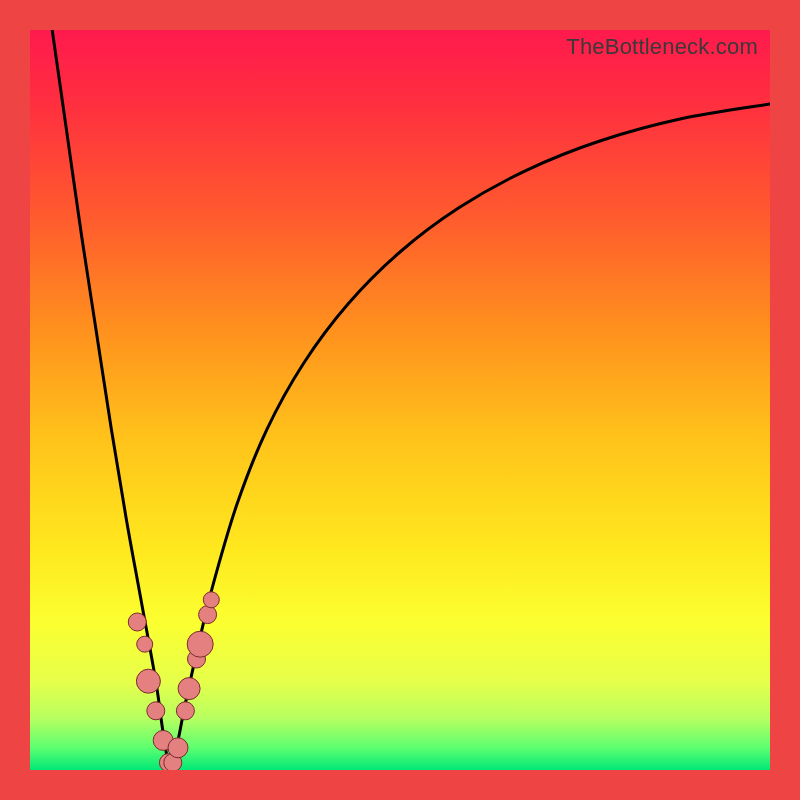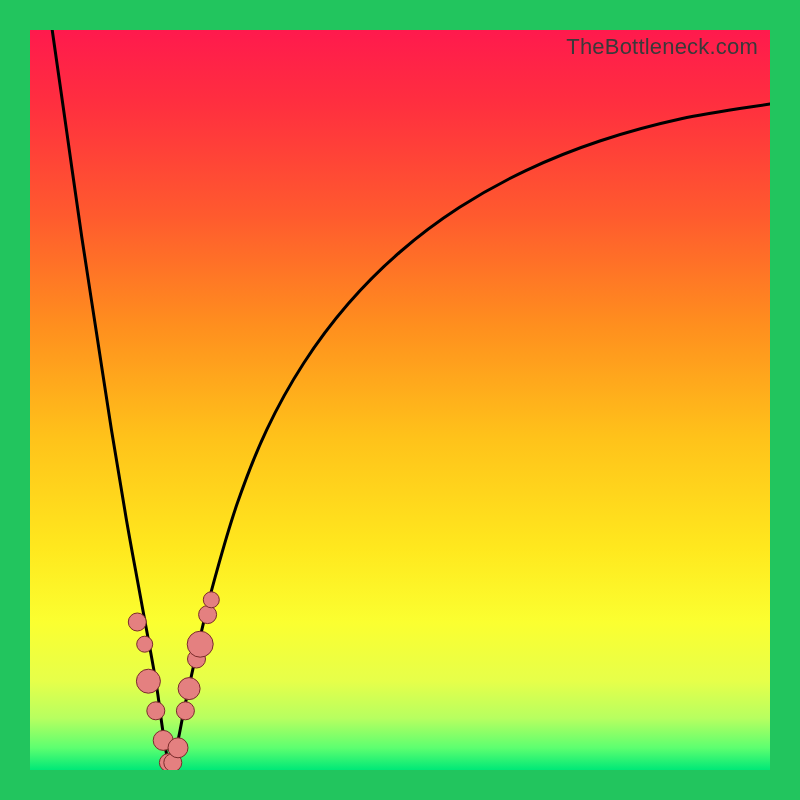--- a/index.html
+++ b/index.html
@@ -7,21 +7,21 @@
     padding: 0;
     width: 800px;
     height: 800px;
     overflow: hidden;
     font-family: Arial, Helvetica, sans-serif;
   }
   .frame {
     position: relative;
     width: 800px;
     height: 800px;
-    background: #22c55e;
+    background: #ef4444;
     box-sizing: border-box;
   }
   .plot-area {
     position: absolute;
     left: 30px;
     top: 30px;
     width: 740px;
     height: 740px;
     overflow: hidden;
   }

